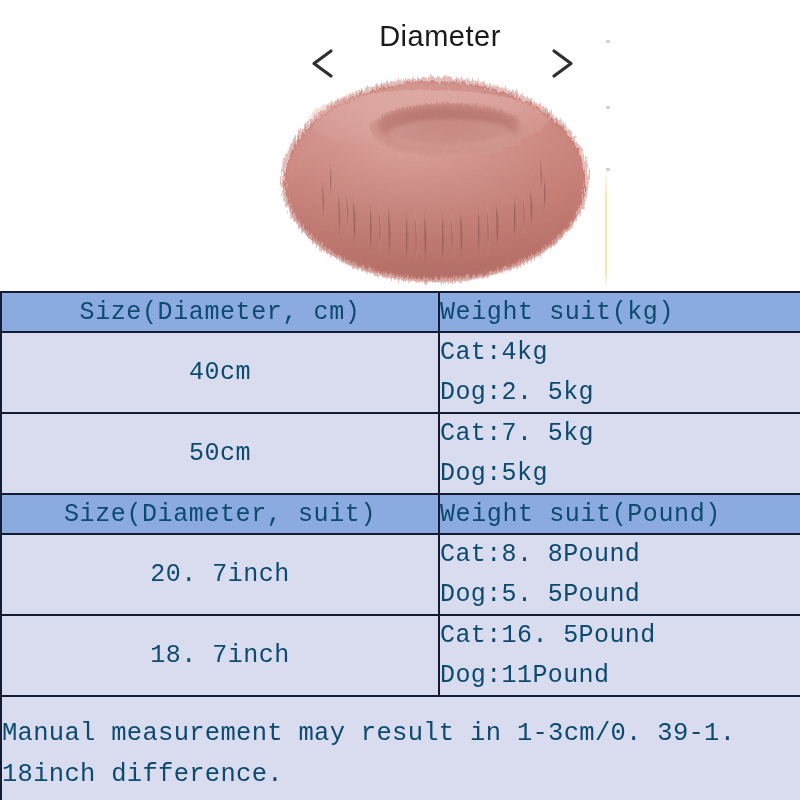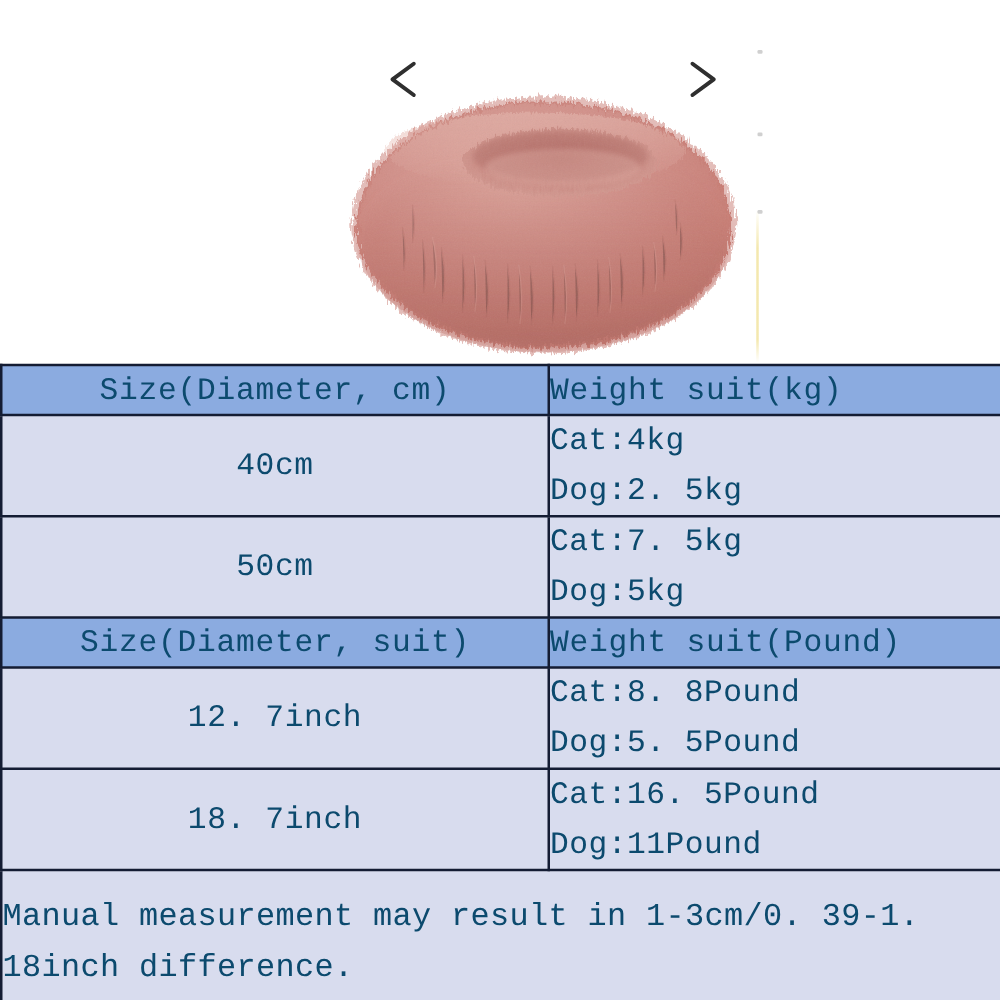--- a/index.html
+++ b/index.html
@@ -127,20 +127,21 @@
     vertical-align: middle;
   }
 </style>
 </head>
 <body>
 
 <div id="page">
 
   <div id="photo-area">
 
+    <div id="diameter-label"><span>Diameter</span></div>
 
     <svg id="diameter-arrow" viewBox="0 0 275 32" xmlns="http://www.w3.org/2000/svg">
       <defs>
         <linearGradient id="arrGrad" x1="0" y1="0" x2="1" y2="0">
           <stop offset="0" stop-color="#3c3c3c"></stop>
           <stop offset="0.5" stop-color="#6e6e6e"></stop>
           <stop offset="1" stop-color="#2f2f2f"></stop>
         </linearGradient>
       </defs>
       <line x1="12" y1="15.5" x2="263" y2="15.5" stroke="url(#arrGrad)" stroke-width="2.6"></line>
@@ -278,21 +279,21 @@
           <span class="wline">Dog:5kg</span>
         </td>
       </tr>
 
       <tr class="hdr">
         <td class="c1">Size(Diameter, suit)</td>
         <td class="c2">Weight suit(Pound)</td>
       </tr>
 
       <tr class="data">
-        <td class="c1">12. 7inch</td>
+        <td class="c1">20. 7inch</td>
         <td class="c2">
           <span class="wline">Cat:8. 8Pound</span>
           <span class="wline">Dog:5. 5Pound</span>
         </td>
       </tr>
 
       <tr class="data">
         <td class="c1">18. 7inch</td>
         <td class="c2">
           <span class="wline">Cat:16. 5Pound</span>

